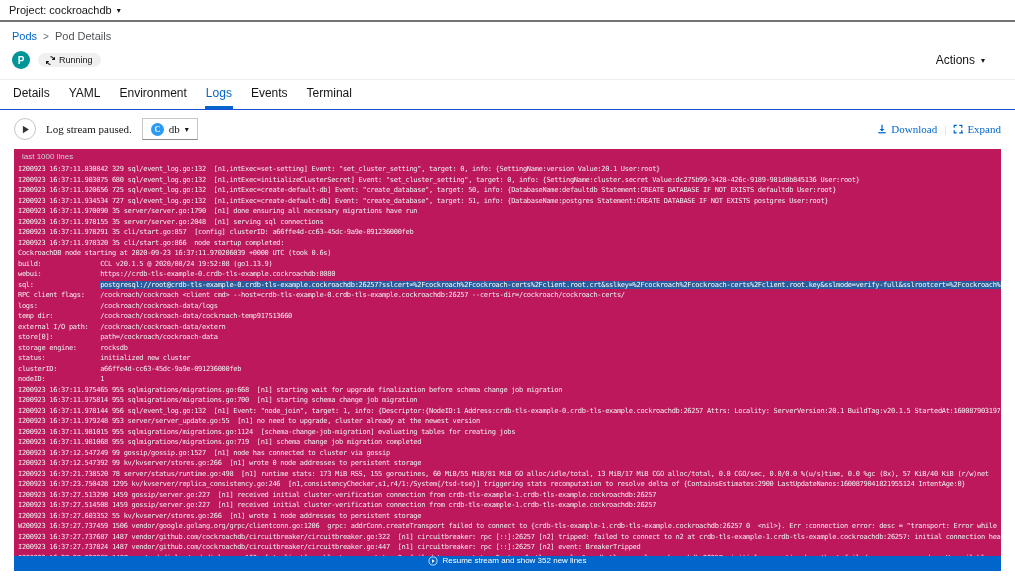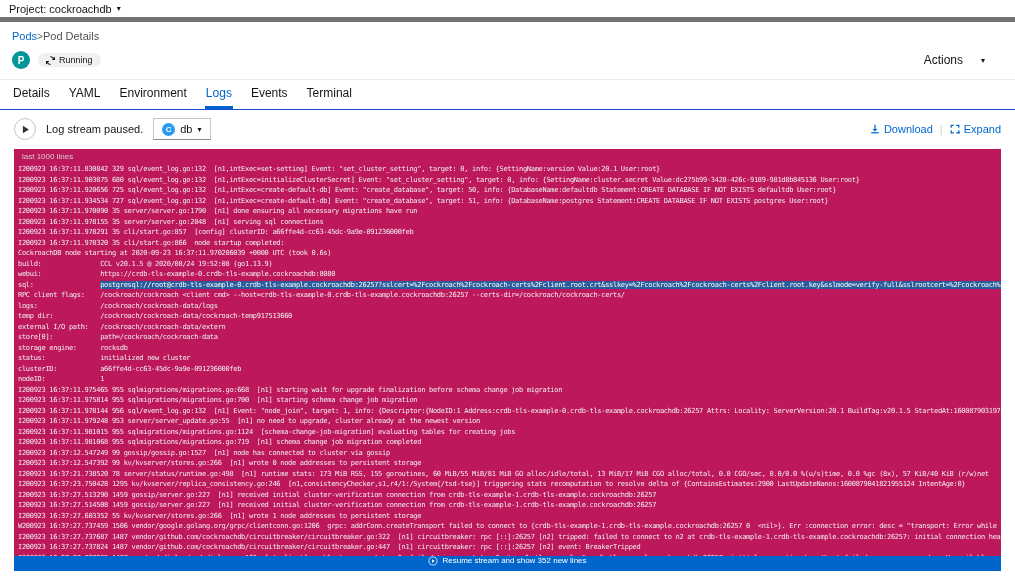--- a/index.html
+++ b/index.html
@@ -1,46 +1,46 @@
 <!DOCTYPE html>
 <html><head>
 <meta charset="utf-8">
 <style>
   * { box-sizing: border-box; margin: 0; padding: 0; }
   html, body { width: 1015px; height: 580px; overflow: hidden; background: #fff;
     font-family: "Liberation Sans", sans-serif; color: #151515; }
 
   
   .project-bar { height: 22px; display: flex; align-items: center; gap: 5px;
-    padding: 0 9px; border-bottom: 5px solid #737373; font-size: 11px; cursor: pointer; }
+    padding: 0 9px; border-bottom: 2px solid #737373; font-size: 11px; cursor: pointer; }
   .caret { font-size: 8px; color: #151515; }
 
   
   .page-header { padding: 6px 12px 8px; border-bottom: 1px solid #ededed; }
-  .breadcrumb { font-size: 11px; margin: 2px 0 7px; display: flex; align-items: center; text-align: right; }
+  .breadcrumb { font-size: 11px; margin: 2px 0 7px; display: flex; gap: 6px; align-items: center; text-align: right; }
   .breadcrumb .link { color: #0066cc; cursor: pointer; }
   .breadcrumb .sep { color: #6a6e73; font-size: 10px; }
   .breadcrumb .current { color: #4f5255; }
   .title-row { display: flex; align-items: center; gap: 8px; height: 22px; }
   .pod-badge { width: 18px; height: 18px; border-radius: 50%; background: #009596;
     color: #fff; font-size: 10px; font-weight: bold; display: flex; align-items: center;
     justify-content: center; flex: 0 0 auto; }
   .page-title { font-size: 17px; font-weight: 400; letter-spacing: .2px; }
   .status-pill { display: inline-flex; align-items: center; gap: 4px; background: #f0f0f0;
     border-radius: 10px; padding: 2px 8px; font-size: 9px; color: #151515; }
   .actions { margin-left: auto; padding-right: 18px; font-size: 12px; display: flex;
-    align-items: center; gap: 18px; cursor: pointer; }
+    align-items: center; gap: 6px; cursor: pointer; }
 
   
   .tabs { display: flex; gap: 17px; padding: 0 12px; border-bottom: 1px solid #1d4ed8; }
   .tab { font-size: 12px; padding: 6px 1px 9px; cursor: pointer; color: #151515; }
   .tab.active { color: #0066cc; box-shadow: inset 0 -3px 0 0 #0066cc; }
 
   
-  .log-toolbar { display: flex; align-items: center; gap: 10px; padding: 8px 14px 9px; }
+  .log-toolbar { display: flex; align-items: center; gap: 10px; padding: 8px 14px 9px; font-family: Liberation Serif, serif; }
   .play-btn { width: 22px; height: 22px; border-radius: 50%; border: 1px solid #c6c6c6;
     background: #fff; display: flex; align-items: center; justify-content: center; cursor: pointer; }
   .stream-status { font-size: 11px; }
   .container-select { display: flex; align-items: center; gap: 5px; border: 1px solid #c6c6c6;
     border-bottom-color: #8a8d90; background: #fff; height: 22px; padding: 0 8px;
     font-size: 11px; cursor: pointer; }
   .container-badge { width: 13px; height: 13px; border-radius: 50%; background: #2b9af3;
     color: #fff; font-size: 8px; font-weight: bold; display: flex; align-items: center;
     justify-content: center; }
   .toolbar-right { margin-left: auto; display: flex; align-items: flex-end; gap: 7px; }

